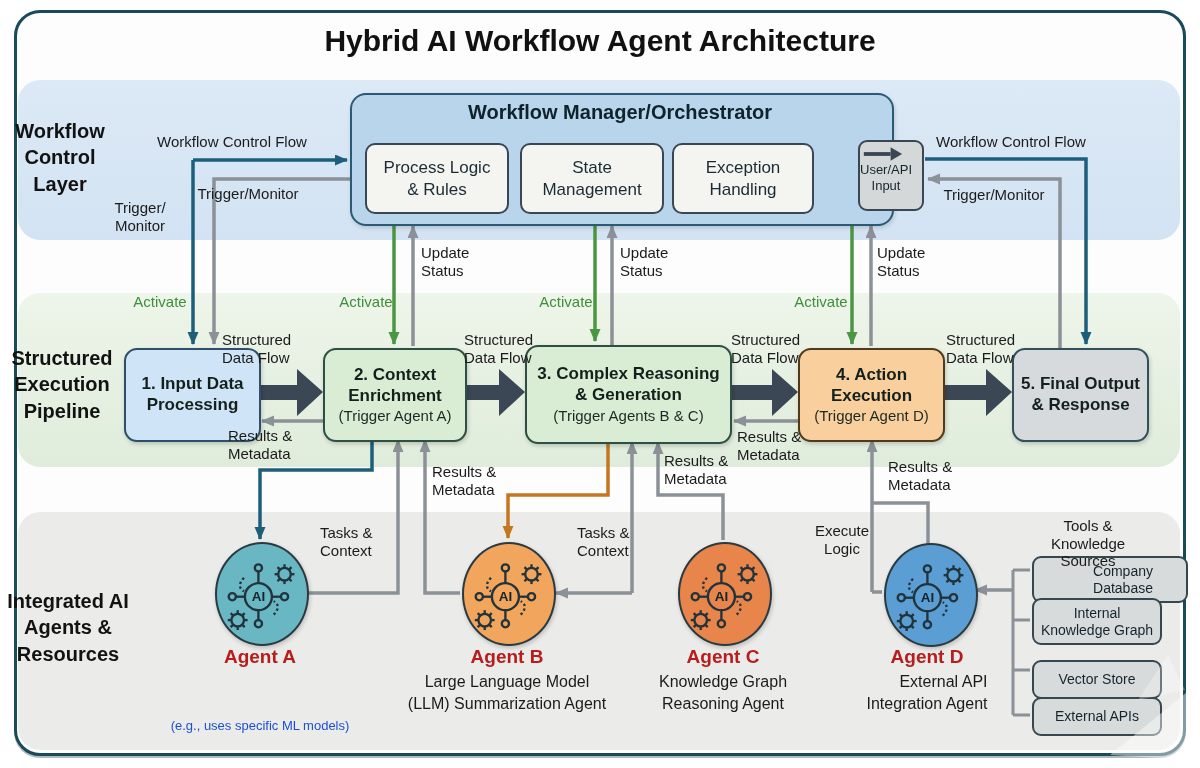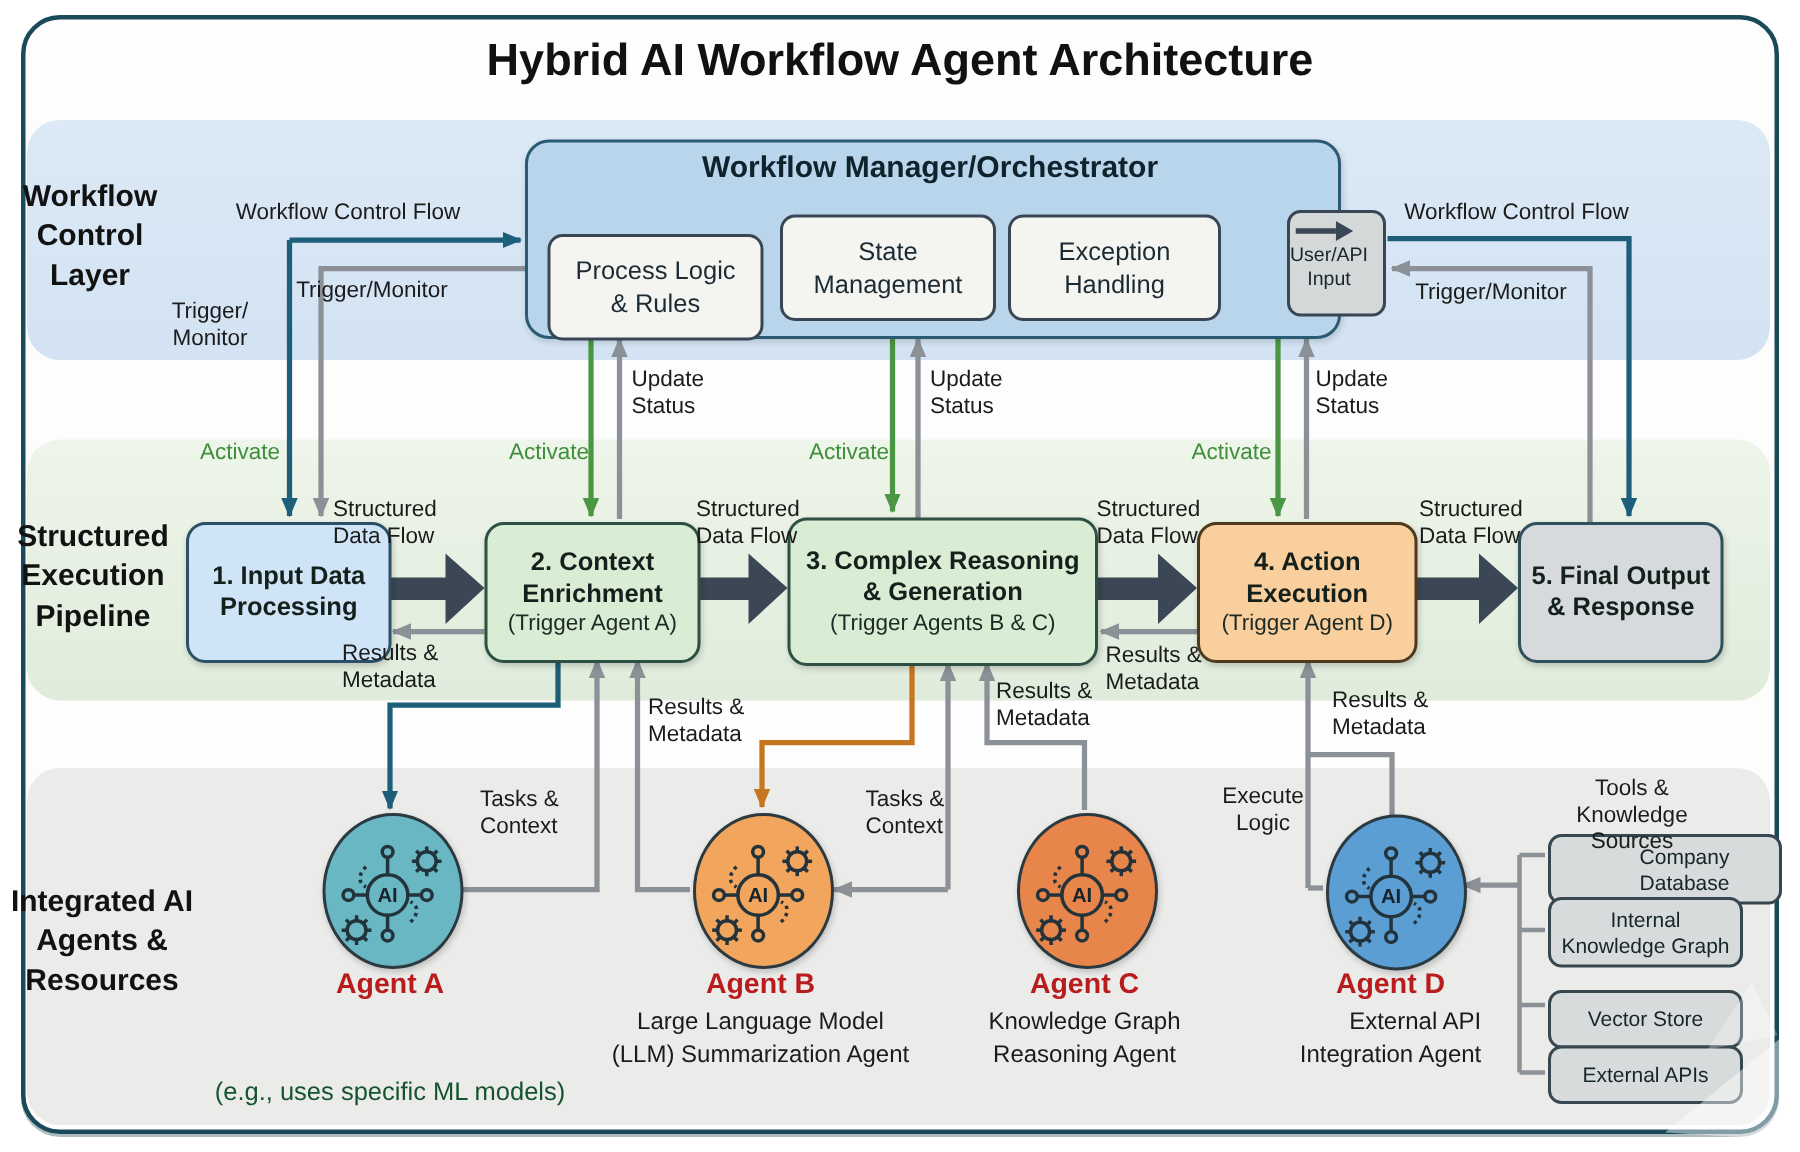--- a/index.html
+++ b/index.html
@@ -40,21 +40,21 @@
   #pb4{left:1012px;top:348px;width:133px;height:90px;background:#d7dadc;border:2.5px solid #32505c;}
   
   .agent{position:absolute;width:90px;height:100px;border-radius:50%;border:2.5px solid #2b3a40;z-index:4;box-shadow:1px 2px 4px rgba(0,0,0,.2);}
   .agent svg{width:100%;height:100%;}
   #agA{left:215px;top:542px;background:#6ab7c4;}
   #agB{left:462px;top:542px;background:#f2a55c;}
   #agC{left:678px;top:542px;background:#e8854a;}
   #agD{left:884px;top:543px;background:#5b9ed3;}
   .agent-name{font-size:19px;font-weight:bold;text-align:left;transform:translateX(-50%);color:#b91c1c;}
   .agent-desc{font-size:16px;line-height:1.4;text-align:center;transform:translateX(-50%);white-space:pre-line;color:#1b1b1b;}
-  .agent-note{font-size:17px;text-align:center;transform:translateX(-50%);color:#14532d;}
+  .agent-note{font-size:13px;text-align:center;transform:translateX(-50%);color:#1d4ed8;}
   
   .tool{position:absolute;left:1032px;width:126px;background:#d8dbdb;border:2px solid #37474f;border-radius:9px;z-index:5;
         display:flex;align-items:center;justify-content:center;text-align:center;font-size:14px;line-height:1.2;white-space:pre-line;color:#16252c;}
   #tool0{top:556px;height:43px;padding-left:26px;}
   #tool1{top:598px;height:43px;}
   #tool2{top:660px;height:35px;}
   #tool3{top:697px;height:35px;}
   #arrows{left:0;top:0;z-index:3;}
   #watermark{z-index:7;opacity:.45;pointer-events:none;}
 </style>
@@ -139,21 +139,21 @@
       <path d="M852,224 L852,344" marker-end="url(#mGreen)"></path>
     </g>
 
     <g stroke="#c5761f" stroke-width="3.5" fill="none">
       <path d="M608,440 L608,495 L508,495 L508,538" marker-end="url(#mOrange)"></path>
     </g>
   </svg>
 
   <div class="abs" id="mgr"></div>
   <div class="abs" id="mgr-title">Workflow Manager/Orchestrator</div>
-  <div class="module" style="left:365px;width:140px;margin-top:13px;">Process Logic
+  <div class="module" style="left:365px;width:140px;">Process Logic
 &amp; Rules</div>
   <div class="module" style="left:520px;width:140px;">State
 Management</div>
   <div class="module" style="left:672px;width:138px;">Exception
 Handling</div>
 
   <div class="abs" id="userapi">
     <svg width="44" height="16" viewBox="0 0 46 16">
       <line x1="4" y1="8" x2="32" y2="8" stroke="#3b4754" stroke-width="4"></line>
       <polygon points="32,1 44,8 32,15" fill="#3b4754"></polygon>

